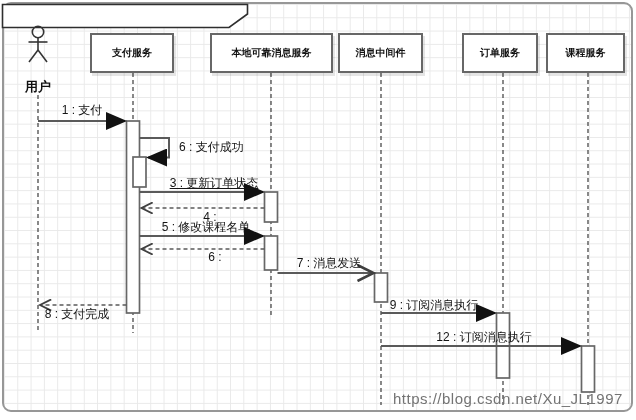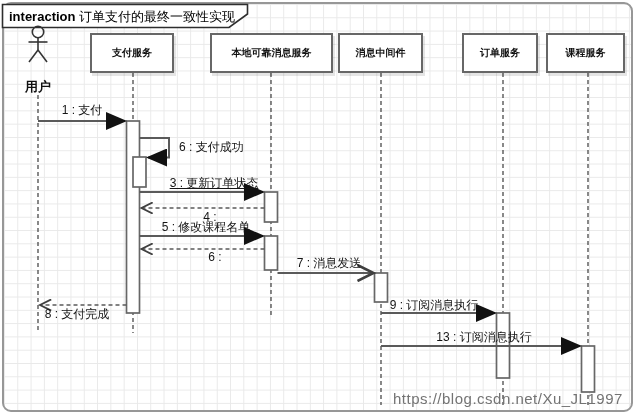--- a/index.html
+++ b/index.html
@@ -90,39 +90,35 @@
 
     <g stroke="#333" stroke-width="1.6" fill="none">
       <circle cx="38" cy="32" r="5.7"></circle>
       <line x1="38" y1="37.7" x2="38" y2="50"></line>
       <line x1="28.5" y1="42" x2="47.5" y2="42"></line>
       <line x1="38" y1="50" x2="29" y2="62"></line>
       <line x1="38" y1="50" x2="47" y2="62"></line>
     </g>
   </svg>
 
-  <div class="frame-label">
-    <b>interaction</b>
-    <span>订单支付的最终一致性实现</span>
-  </div>
 
   <div class="actor-label">用户</div>
 
   <div class="lifebox" style="left:90px;width:84px;">支付服务</div>
   <div class="lifebox" style="left:210px;width:123px;">本地可靠消息服务</div>
   <div class="lifebox" style="left:338px;width:85px;">消息中间件</div>
   <div class="lifebox" style="left:462px;width:76px;">订单服务</div>
   <div class="lifebox" style="left:546px;width:79px;">课程服务</div>
 
   <div class="msg" style="left:40px;top:104px;width:84px;">1 : 支付</div>
   <div class="msg" style="left:179px;top:141px;">6 : 支付成功</div>
   <div class="msg" style="left:158px;top:177px;width:112px;text-decoration:underline;">3 : 更新订单状态</div>
   <div class="msg" style="left:185px;top:211px;width:50px;">4 :</div>
   <div class="msg" style="left:150px;top:221px;width:112px;">5 : 修改课程名单</div>
   <div class="msg" style="left:190px;top:251px;width:50px;">6 :</div>
   <div class="msg" style="left:283px;top:257px;width:92px;">7 : 消息发送</div>
   <div class="msg" style="left:30px;top:308px;width:94px;">8 : 支付完成</div>
   <div class="msg" style="left:384px;top:299px;width:100px;">9 : 订阅消息执行</div>
-  <div class="msg" style="left:420px;top:331px;width:128px;">13 : 订阅消息执行</div>
+  <div class="msg" style="left:420px;top:331px;width:128px;">12 : 订阅消息执行</div>
 
   <div class="watermark">https://blog.csdn.net/Xu_JL1997</div>
 
 </div>
 
 </body></html>

